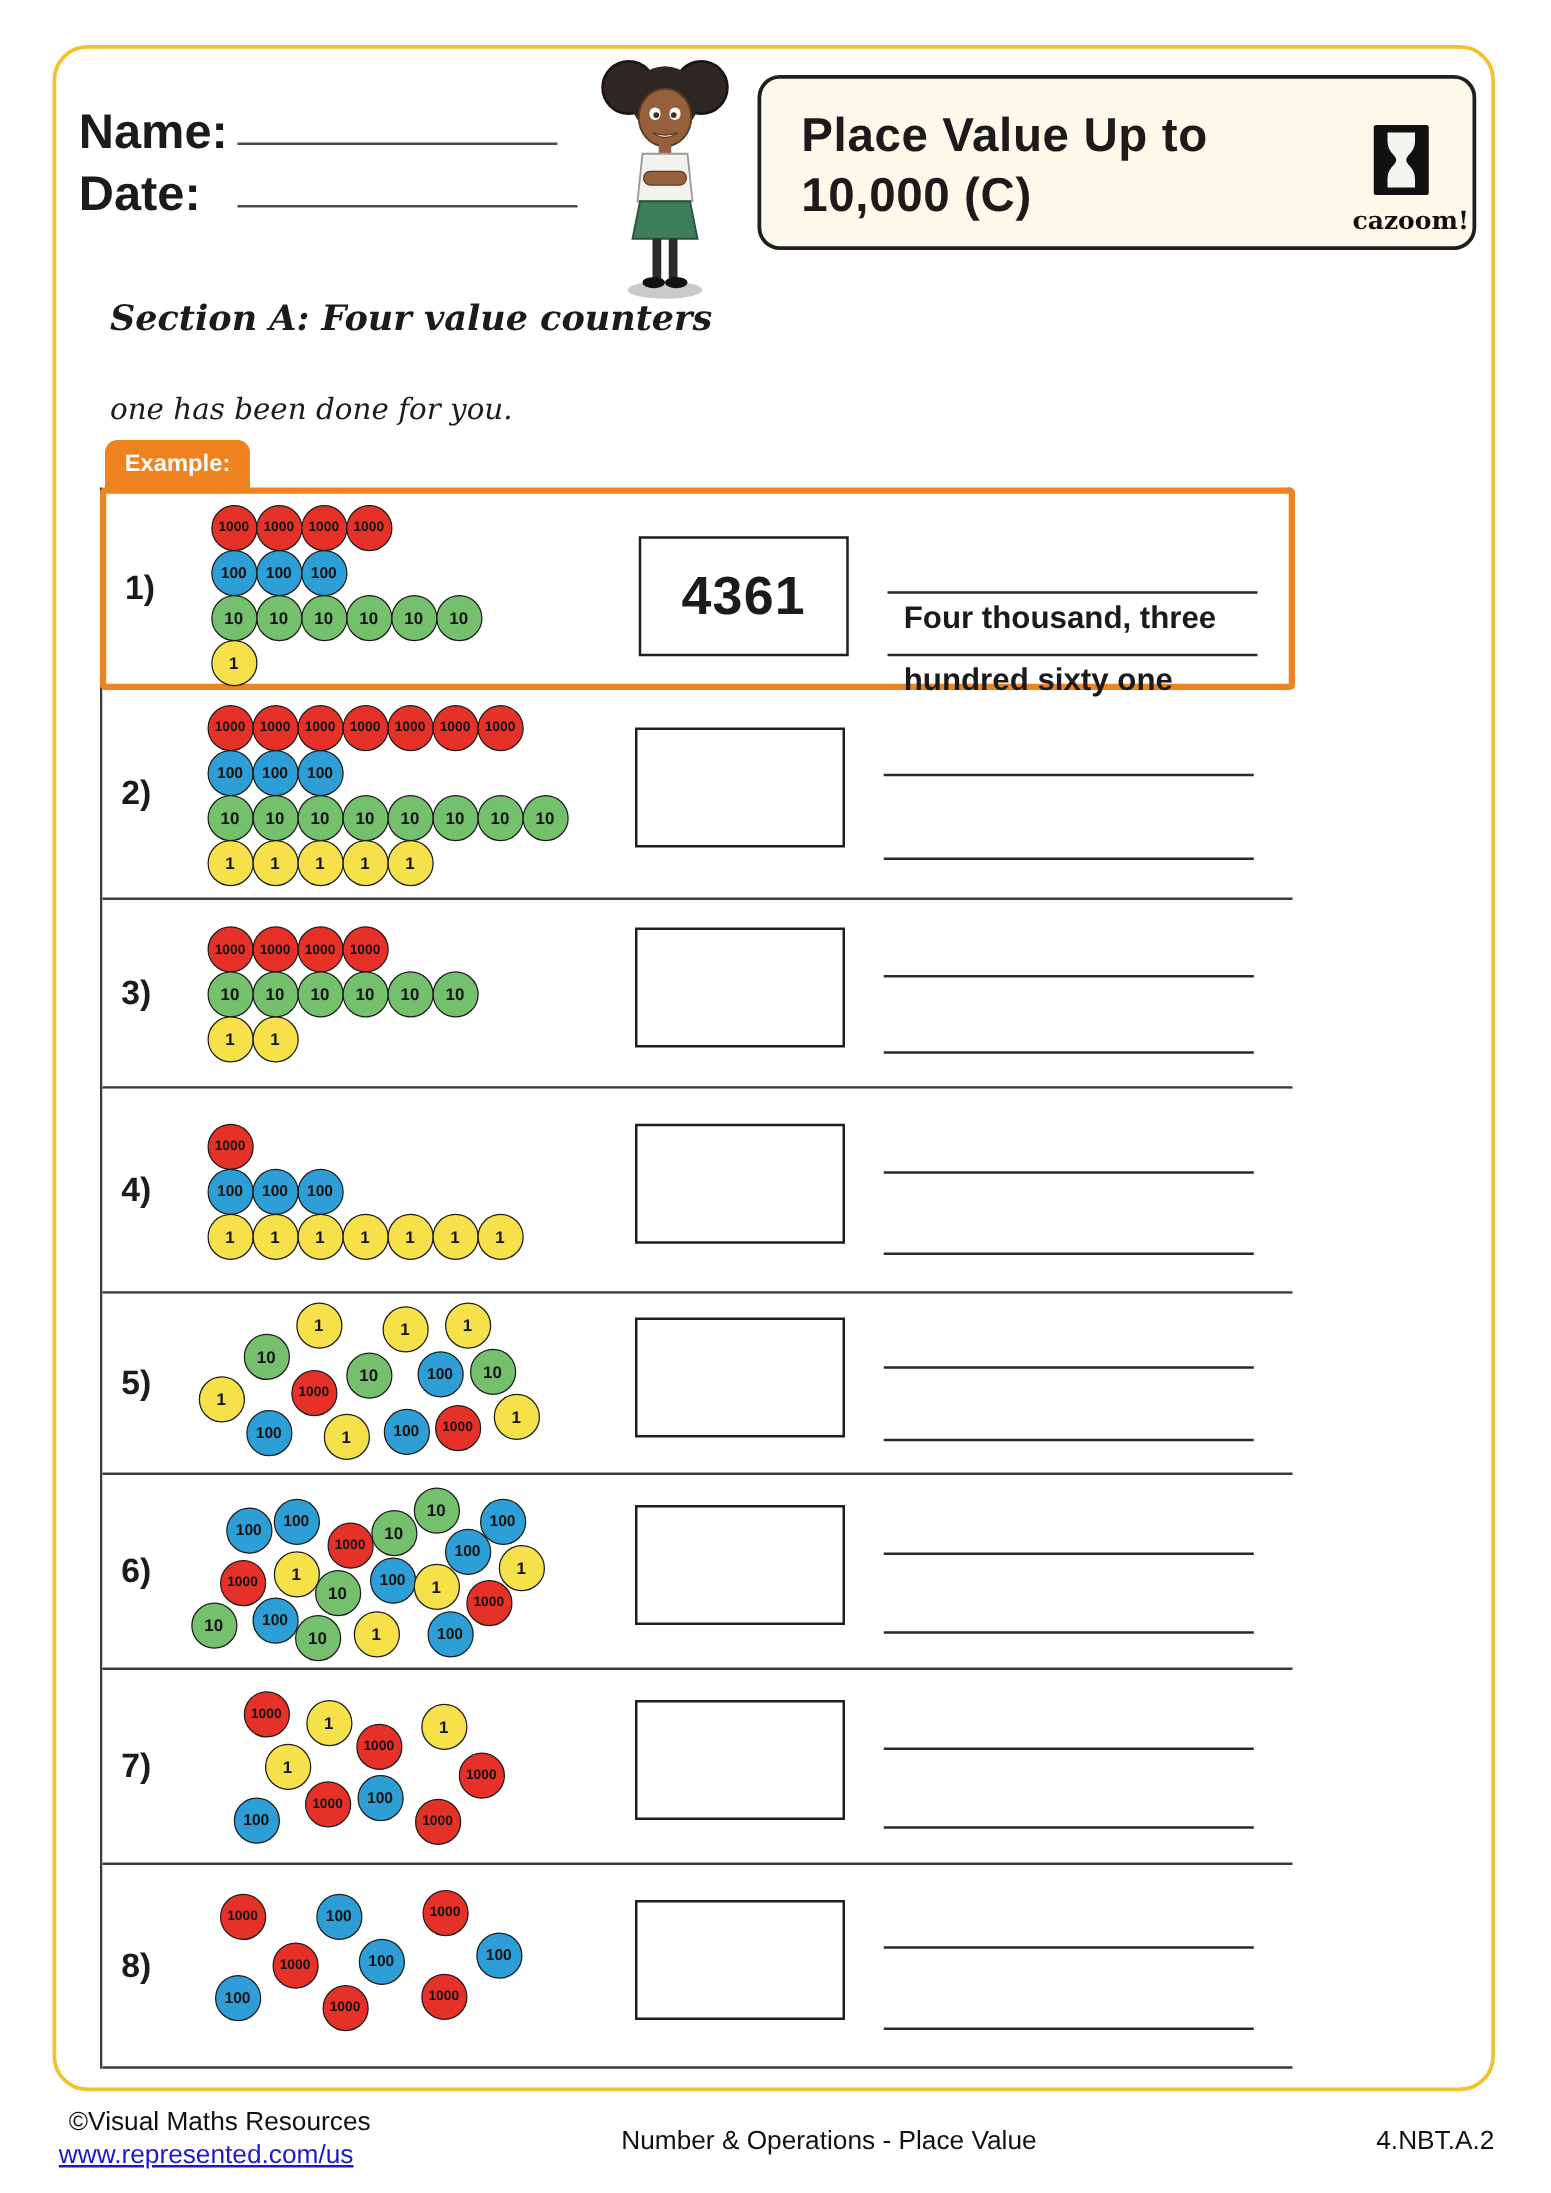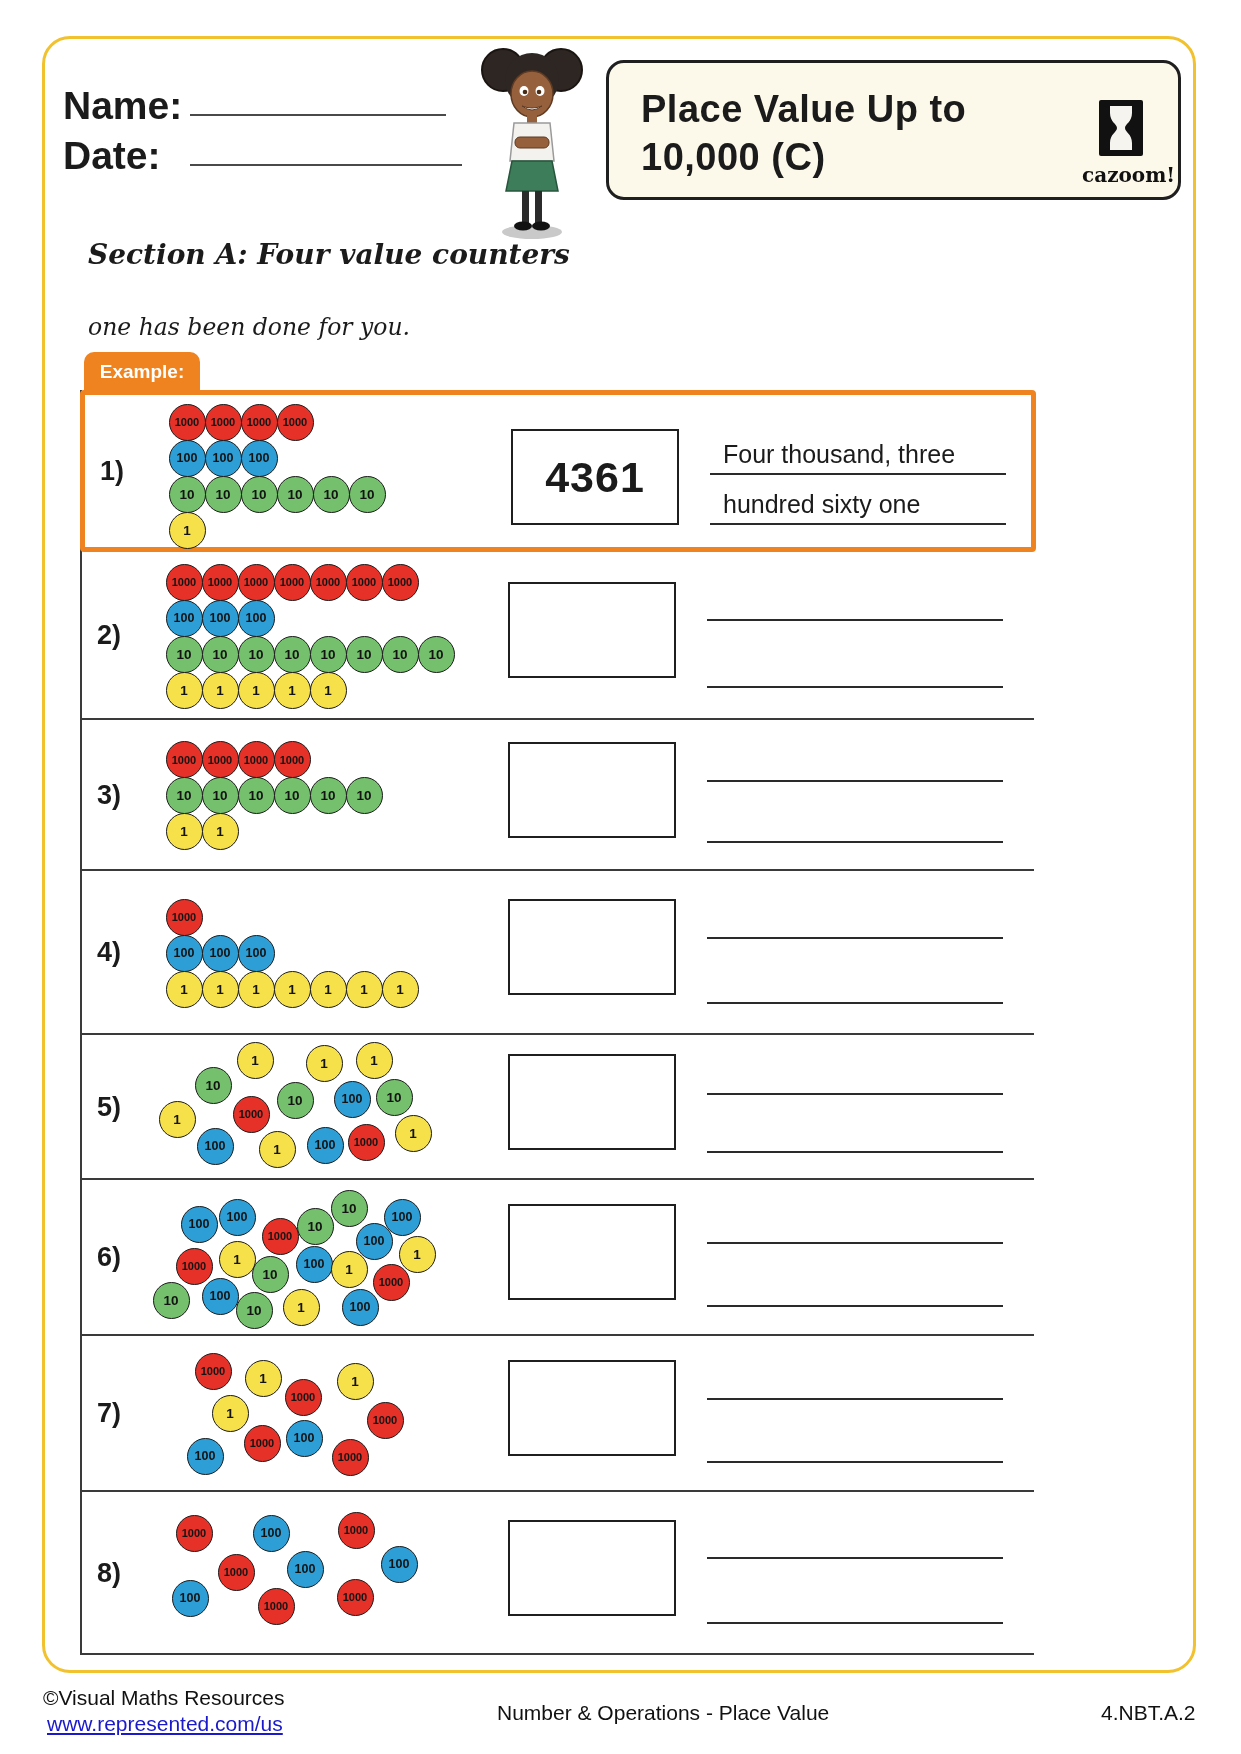--- a/index.html
+++ b/index.html
@@ -39,21 +39,21 @@
   .qnum { position:absolute; left:15px; top:50%; transform:translateY(-50%);
           font-weight:bold; font-size:27px; color:#1b1b1b; }
   .counters { position:absolute; left:0; top:0; right:0; bottom:0; }
   .counter { position:absolute; width:37px; height:37px; border-radius:50%;
              border:1.5px solid #1c1c1c; display:flex; align-items:center; justify-content:center;
              font-weight:bold; color:#131313; }
   .ansbox { position:absolute; left:426px; width:168px; height:96px; background:#fff;
             border:2.5px solid #1f1f1f; display:flex; align-items:center; justify-content:center; }
   .answer { font-weight:bold; font-size:43px; color:#1b1b1b; letter-spacing:1px; }
   .wline { position:absolute; left:625px; width:296px; border-bottom:2px solid #2a2a2a; height:0; }
-  .words { position:absolute; left:638px; font-weight:normal; font-size:25px; color:#1b1b1b; white-space:nowrap; }
+  .words { position:absolute; left:638px; font-weight:bold; font-size:25px; color:#1b1b1b; white-space:nowrap;margin-top:40px; }
 
   
   .foot { position:absolute; font-size:21px; color:#111; }
   .foot a { color:#1a1acc; text-decoration:underline; }
 </style>
 </head>
 <body>
 
 <div class="page">
   <div class="frame"></div>
@@ -280,17 +280,17 @@
           <div class="counter" style="background: rgb(45, 159, 214); left: 89.5px; top: 87.5px; font-size: 12.5px;">100</div>
           <div class="counter" style="background: rgb(230, 49, 41); left: 175.5px; top: 95.5px; font-size: 11px;">1000</div>
           <div class="counter" style="background: rgb(230, 49, 41); left: 254.5px; top: 86.5px; font-size: 11px;">1000</div>
         </div>
         <div class="ansbox" style="top: 28px;"></div>
         <div class="wline" style="top: 65px;"></div>
         <div class="wline" style="top: 130px;"></div>
       </div>
     </div>
 
-  <div class="foot" style="left:43px; top:1686px;">©Visual Maths Resources</div>
+  <div class="foot" style="left:55px; top:1686px;">©Visual Maths Resources</div>
   <div class="foot" style="left:47px; top:1712px;"><a>www.represented.com/us</a></div>
   <div class="foot" style="left:497px; top:1701px;">Number &amp; Operations - Place Value</div>
   <div class="foot" style="left:1101px; top:1701px;">4.NBT.A.2</div>
 </div>
 
 </body></html>

